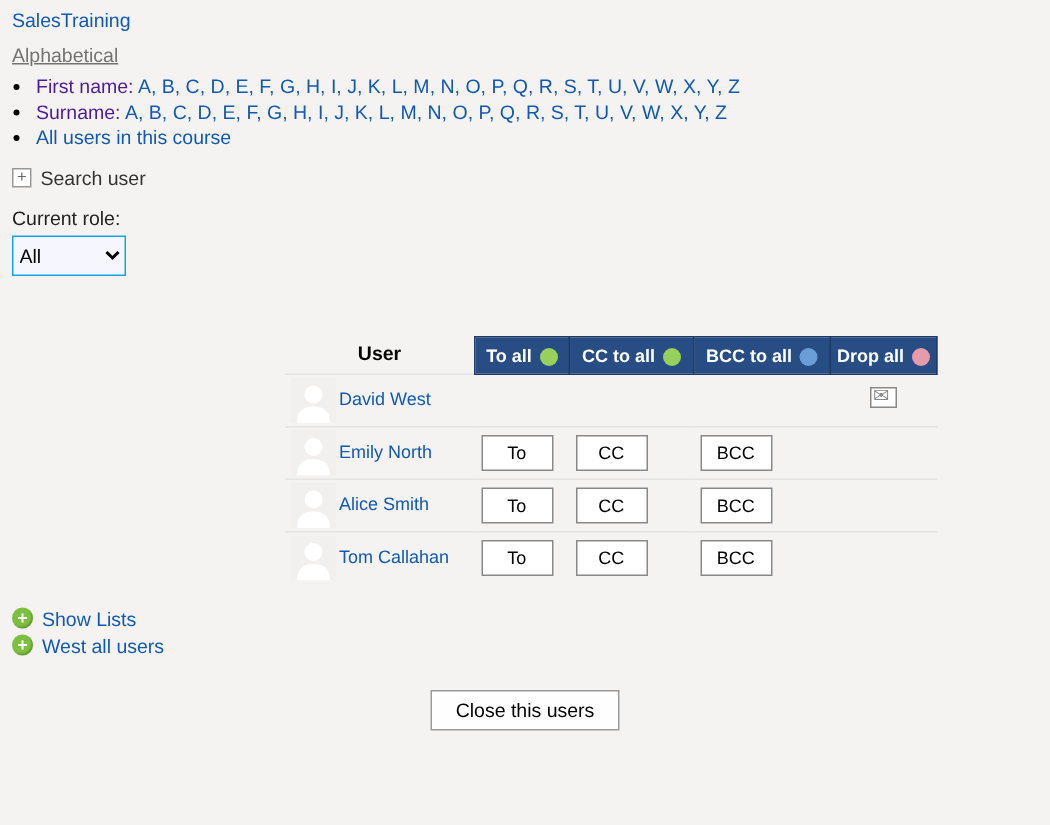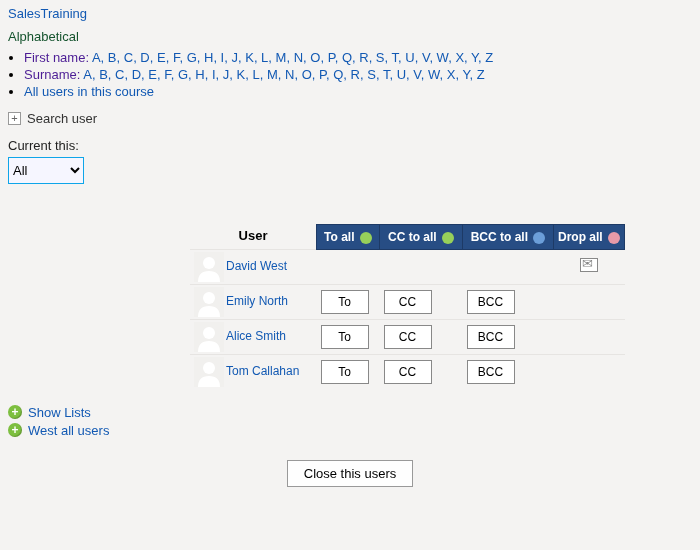--- a/index.html
+++ b/index.html
@@ -8,21 +8,21 @@
     width: 700px;
     height: 550px;
     font-family: Arial, Helvetica, sans-serif;
     font-size: 13px;
     background: #f4f3f2;
     color: #000;
     overflow: hidden;
   }
   a { color: #1259b3; text-decoration: none; cursor: pointer; }
   .breadcrumb { padding: 6px 8px 2px 8px; font-size: 13px; }
-  .section-label { padding: 6px 8px 2px 8px; color: #14532d; }
+  .section-label { padding: 6px 8px 2px 8px; color: #737373; text-decoration: underline; }
   ul.alpha { margin: 4px 0 8px 24px; padding: 0; }
   ul.alpha li { margin: 2px 0; list-style: disc; }
   .alpha-label { color: #4c1d95; }
   .alpha-letters a { margin: 0; }
   .alpha-letters span.sep { color: #1259b3; }
   .search-row { padding: 4px 8px; display: flex; align-items: center; color: #333; font-size: 13px; }
   .plus-box {
     display: inline-block; width: 11px; height: 11px;
     border: 1px solid #999; background: #fff; color: #666;
     font-size: 11px; line-height: 11px; text-align: center;
@@ -110,21 +110,21 @@
     <a href="#">All users in this course</a>
   </li>
 </ul>
 
 <div class="search-row">
   <span class="plus-box">+</span>
   <span>Search user</span>
 </div>
 
 <div class="role-block">
-  <div>Current this:</div>
+  <div>Current role:</div>
   <select class="role-select">
     <option>All</option>
   </select>
 </div>
 
 <div class="table-wrap">
   <table class="user-table">
     <thead>
       <tr>
         <th class="user-col col-user">User</th>

